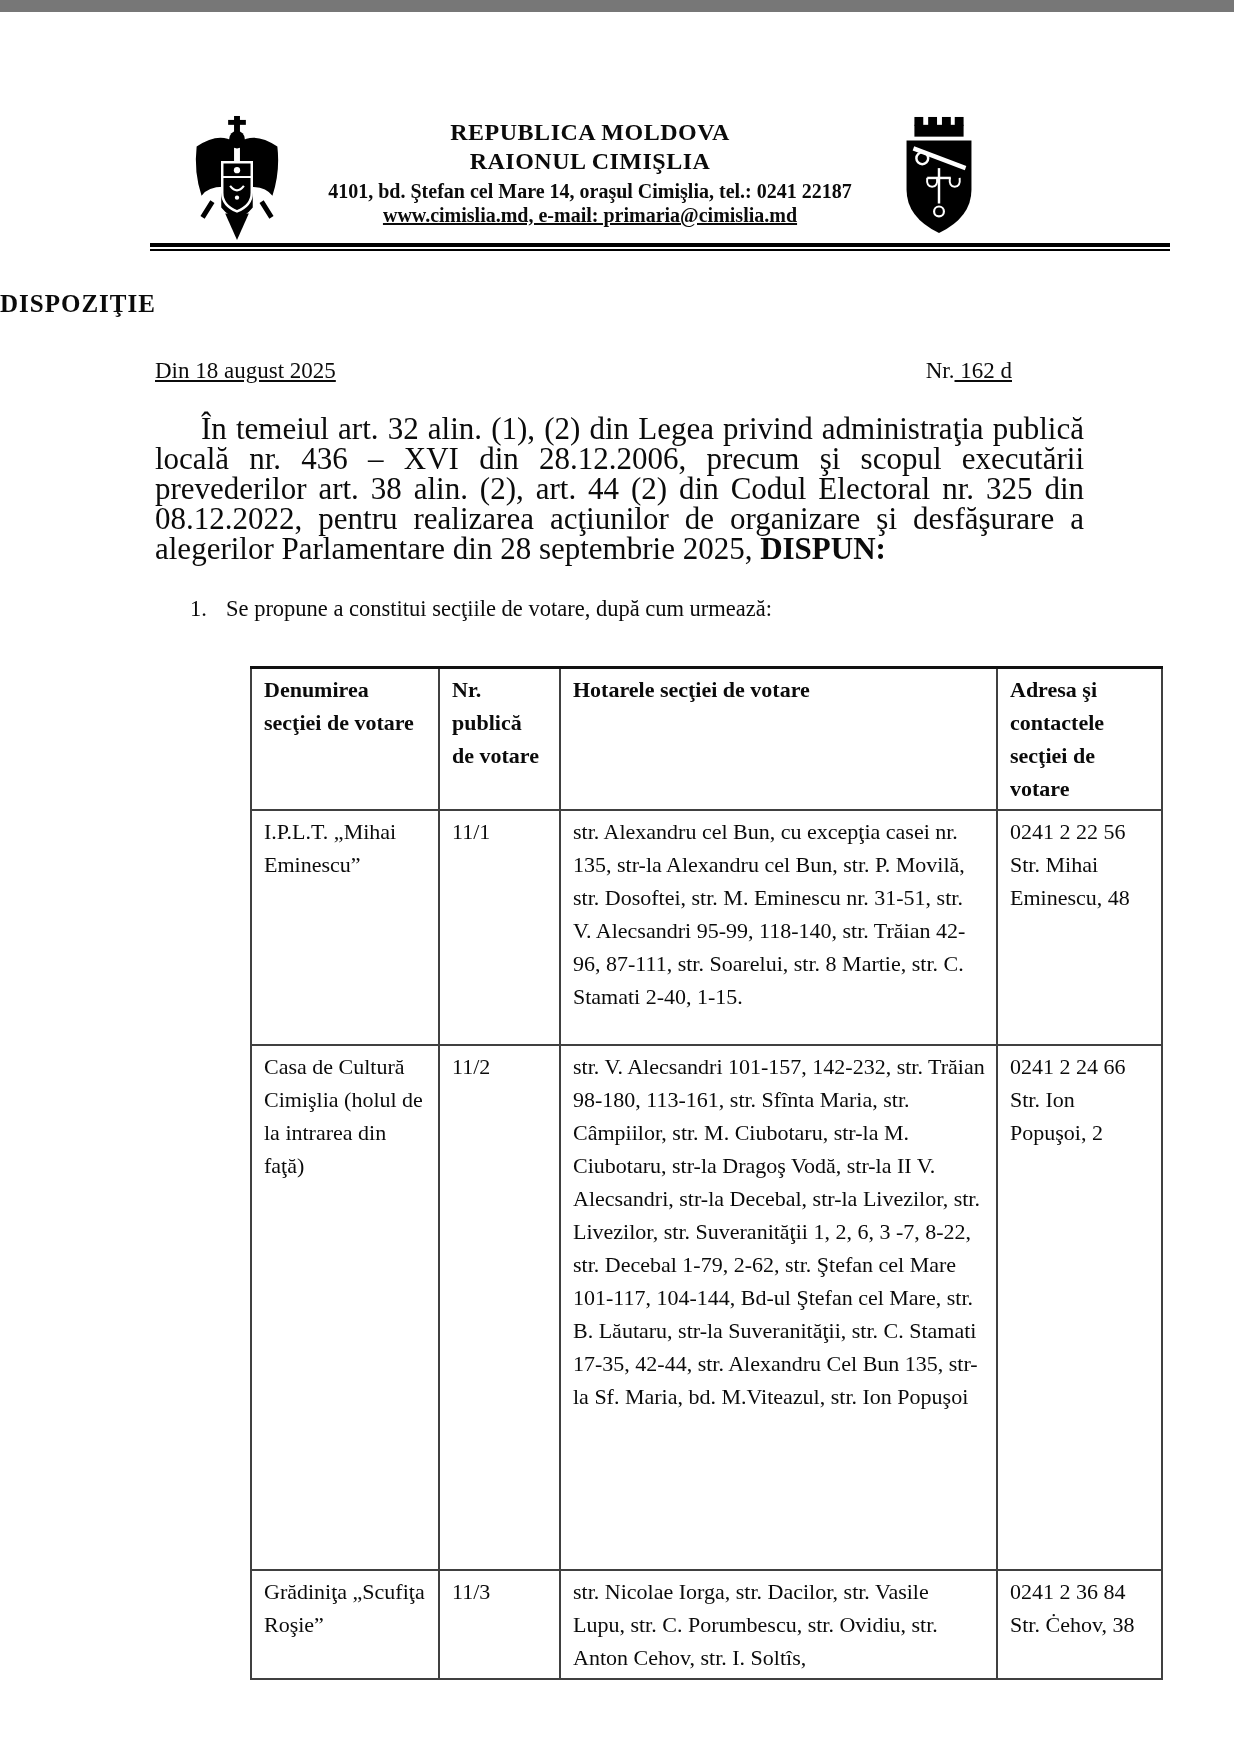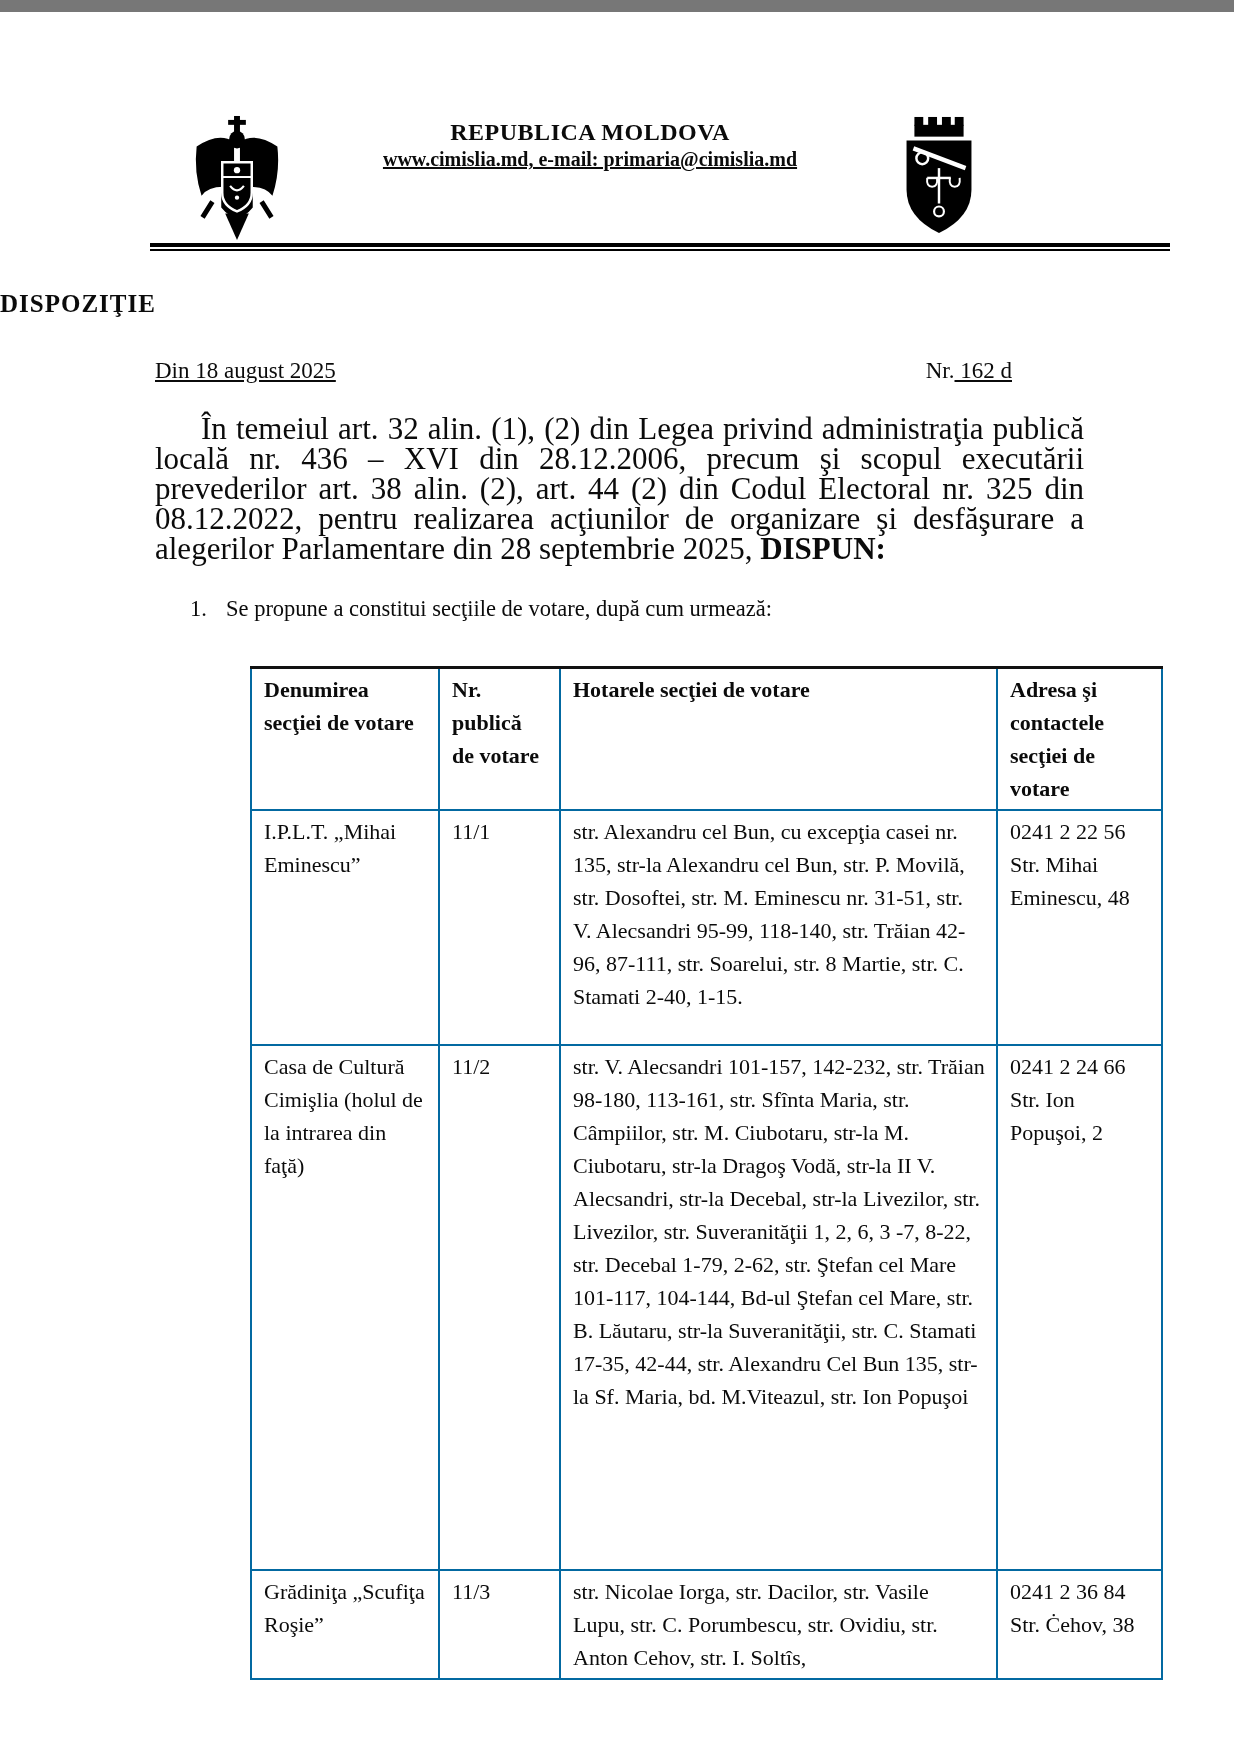--- a/index.html
+++ b/index.html
@@ -58,21 +58,21 @@
   table.vt{
     border-collapse:collapse;table-layout:fixed;
     margin:42px 0 0 250px;width:911px;
     font-size:22px;line-height:33px;
   }
   table.vt col.c1{width:188px;}
   table.vt col.c2{width:121px;}
   table.vt col.c3{width:437px;}
   table.vt col.c4{width:165px;}
   table.vt th,table.vt td{
-    border:2px solid #0369a1;
+    border:2px solid #404040;
     vertical-align:top;text-align:left;
     padding:4px 10px 4px 12px;
     box-sizing:border-box;
     font-weight:normal;
     overflow:hidden;
   }
   table.vt th{font-weight:bold;border-top:3px solid #111;}
   tr.hrow{height:116px;}
   tr.r1{height:235px;}
   tr.r2{height:525px;}
@@ -99,20 +99,22 @@
       </g>
       <path d="M30 48 h30 v31 q0 13 -15 19 q-15 -6 -15 -19 Z" fill="#000" stroke="#fff" stroke-width="2.5"></path>
       <line x1="30" y1="63" x2="60" y2="63" stroke="#fff" stroke-width="2"></line>
       <circle cx="45" cy="56" r="3.2" fill="#fff"></circle>
       <path d="M38 72 q7 9 14 0" stroke="#fff" stroke-width="2.2" fill="none"></path>
       <circle cx="45" cy="84" r="2.2" fill="#fff"></circle>
     </svg>
 
     <div class="head-text">
       <div class="head-l1">REPUBLICA MOLDOVA</div>
+      <div class="head-l2">RAIONUL CIMIŞLIA</div>
+      <div class="head-l4">4101, bd. Ştefan cel Mare 14, oraşul Cimişlia, tel.: 0241 22187</div>
       <div class="head-l5">www.cimislia.md, e-mail: primaria@cimislia.md</div>
     </div>
 
     <svg class="emblem emblem-right" viewBox="0 0 82 122">
       <g fill="#000">
         <rect x="16" y="10" width="50" height="12"></rect>
         <rect x="16" y="2" width="9" height="9"></rect>
         <rect x="30" y="2" width="9" height="9"></rect>
         <rect x="44" y="2" width="9" height="9"></rect>
         <rect x="57" y="2" width="9" height="9"></rect>

